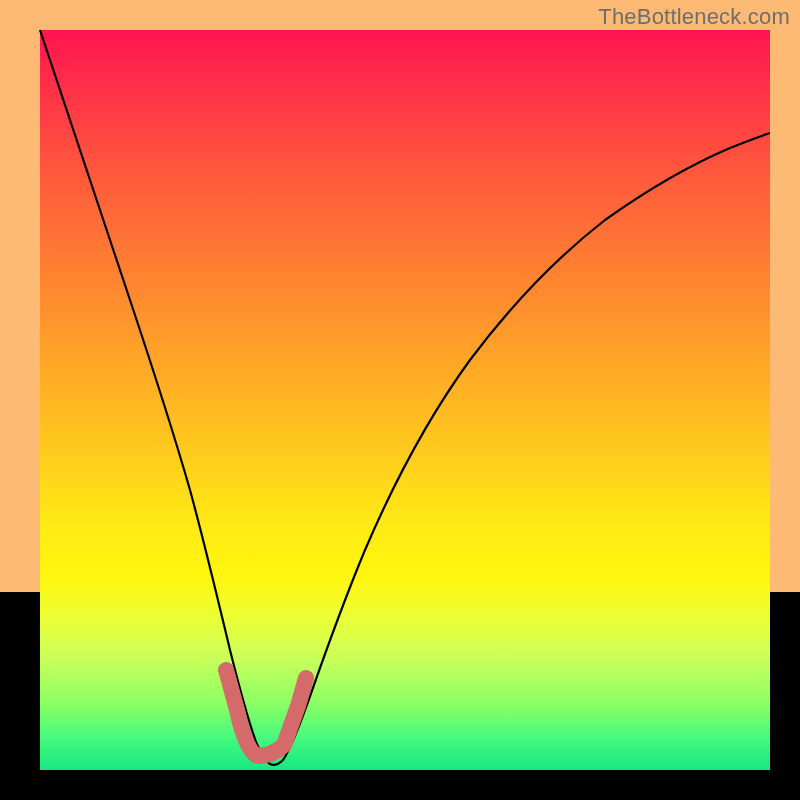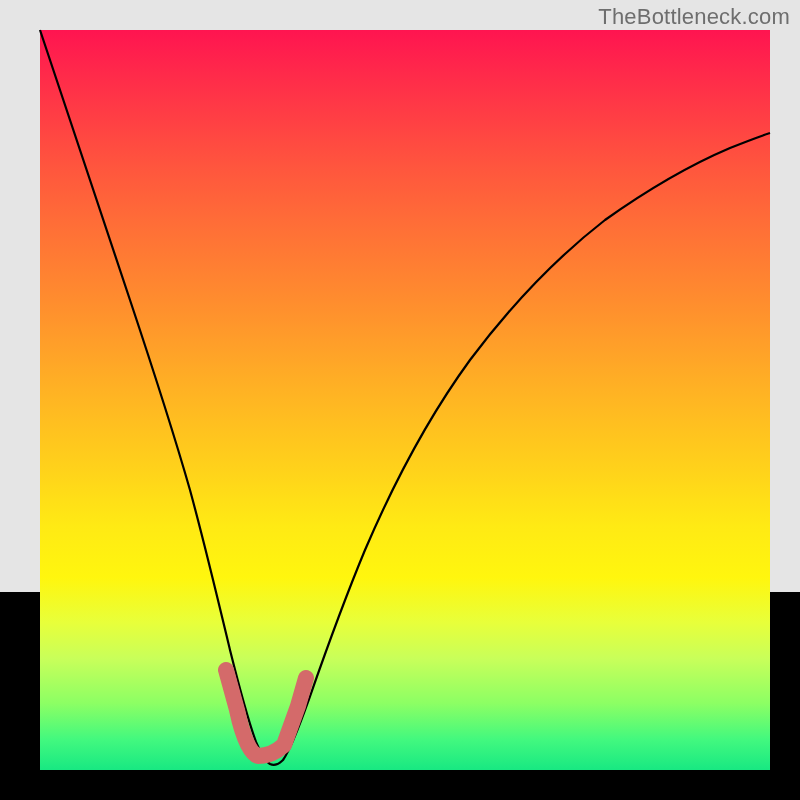--- a/index.html
+++ b/index.html
@@ -10,21 +10,21 @@
     overflow: hidden;
     background: #000;
     font-family: Arial, Helvetica, sans-serif;
   }
   .frame {
     position: absolute;
     left: 0;
     top: 0;
     width: 800px;
     height: 592px;
-    background: #e5e5e5;
+    background: #fdba74;
   }
   .plot {
     position: absolute;
     left: 40px;
     top: 30px;
     width: 730px;
     height: 740px;
     
     background: linear-gradient(to bottom,
       #ff1450 0%,

